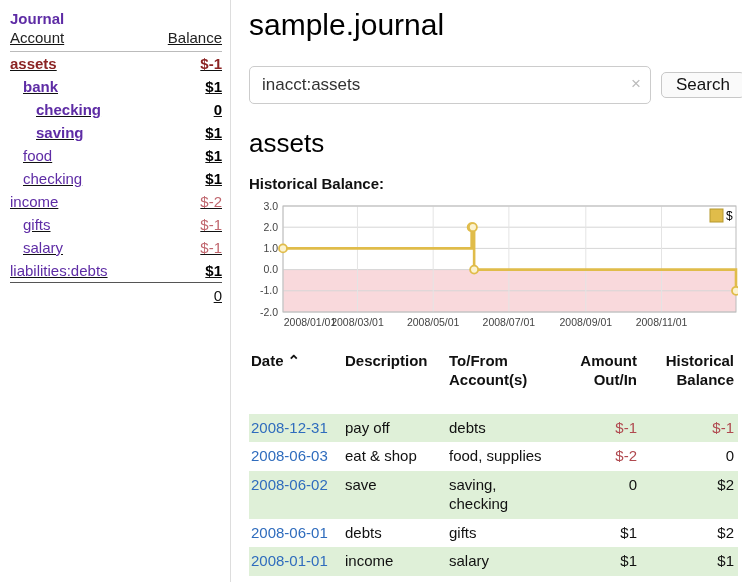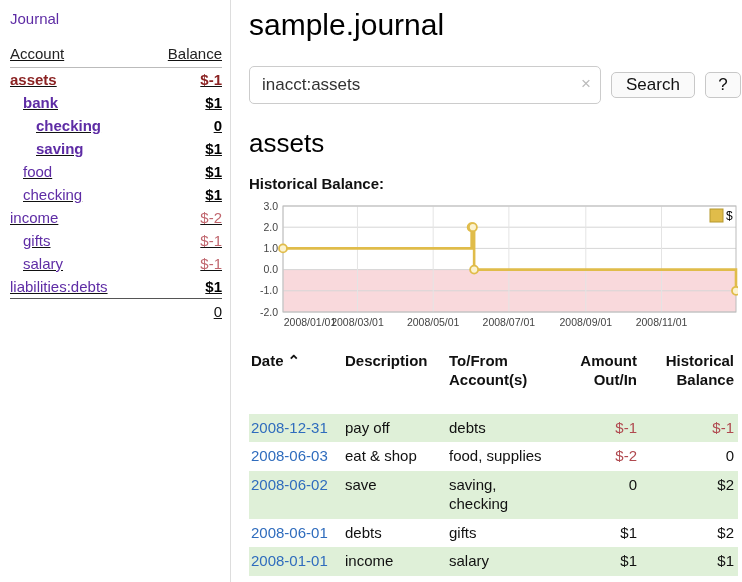--- a/index.html
+++ b/index.html
@@ -7,41 +7,41 @@
   body {
     width:742px; height:582px; overflow:hidden;
     font-family:"Liberation Sans", sans-serif;
     color:#111; background:#fff; font-size:15px;
   }
   .app { display:flex; width:742px; height:582px; }
 
   
   .sidebar { flex:0 0 231px; width:231px; border-right:1px solid #ddd; padding:10px 8px 0 10px; }
   .app-title { color:#5e2ca5; font-size:15px; margin-bottom:46px; cursor:pointer; }
-  .journal-link { color:#5e2ca5; font-size:15px; margin-bottom:16px; cursor:pointer; }
+  .journal-link { color:#5e2ca5; font-size:15px; cursor:pointer;font-weight:bold; }
   table.accounts { width:100%; border-collapse:collapse; font-size:15px;text-decoration:underline; }
   table.accounts th { font-weight:normal; text-align:left; color:#222; padding:2px 0 5px 0; border-bottom:1px solid #bbb; }
   table.accounts th.bal { text-align:right; }
   table.accounts td { padding:3px 0; }
   table.accounts td.bal { text-align:right; white-space:nowrap; }
   table.accounts tfoot td { border-top:1px solid #555; padding:4px 0; text-align:right; }
   .acct { text-decoration:none; cursor:pointer; }
   .ind0 { padding-left:0; } .ind1 { padding-left:13px; } .ind2 { padding-left:26px; }
   .s-purple { color:#5e2ca5; font-weight:normal; }
   .s-purple-bold { color:#5e2ca5; font-weight:bold; }
   .s-red-bold { color:#8b2323; font-weight:bold; }
   .s-bold { color:#000; font-weight:bold; }
   .s-red-light { color:#c0666e; font-weight:normal; }
 
   
   .main { flex:1; padding:4px 8px 0 18px; }
   .page-title { font-size:30px; font-weight:400; margin:4px 0 24px 0; color:#000; }
   .search-row { display:flex; align-items:center; gap:10px; margin-bottom:24px; }
   .search-box { position:relative; }
-  .search-input { width:352px; height:38px; border:1px solid #ccc; border-radius:5px; padding:0 30px 0 12px; font-size:17px; color:#333; font-family:"Liberation Sans",sans-serif; }
+  .search-input { width:402px; height:38px; border:1px solid #ccc; border-radius:5px; padding:0 30px 0 12px; font-size:17px; color:#333; font-family:"Liberation Sans",sans-serif; }
   .clear-icon { position:absolute; right:10px; top:8px; color:#bbb; font-size:17px; cursor:pointer; }
   .btn { height:26px; border:1px solid #c8c8c8; background:#fafafa; border-radius:5px; font-size:17px; color:#111; padding:0 14px; font-family:"Liberation Sans",sans-serif; cursor:pointer; }
   .btn.help { width:36px; padding:0; }
   .account-heading { font-size:26px; font-weight:400; margin:0 0 16px 0; color:#000; }
   .chart-label { font-weight:bold; font-size:15px; margin-bottom:8px; }
   .chart svg { display:block; }
 
   
   table.register { border-collapse:collapse; table-layout:fixed; width:489px; margin-top:16px; font-size:15px; }
   table.register th { text-align:left; font-weight:bold; vertical-align:top; padding:2px 4px 24px 2px; line-height:1.25; }

